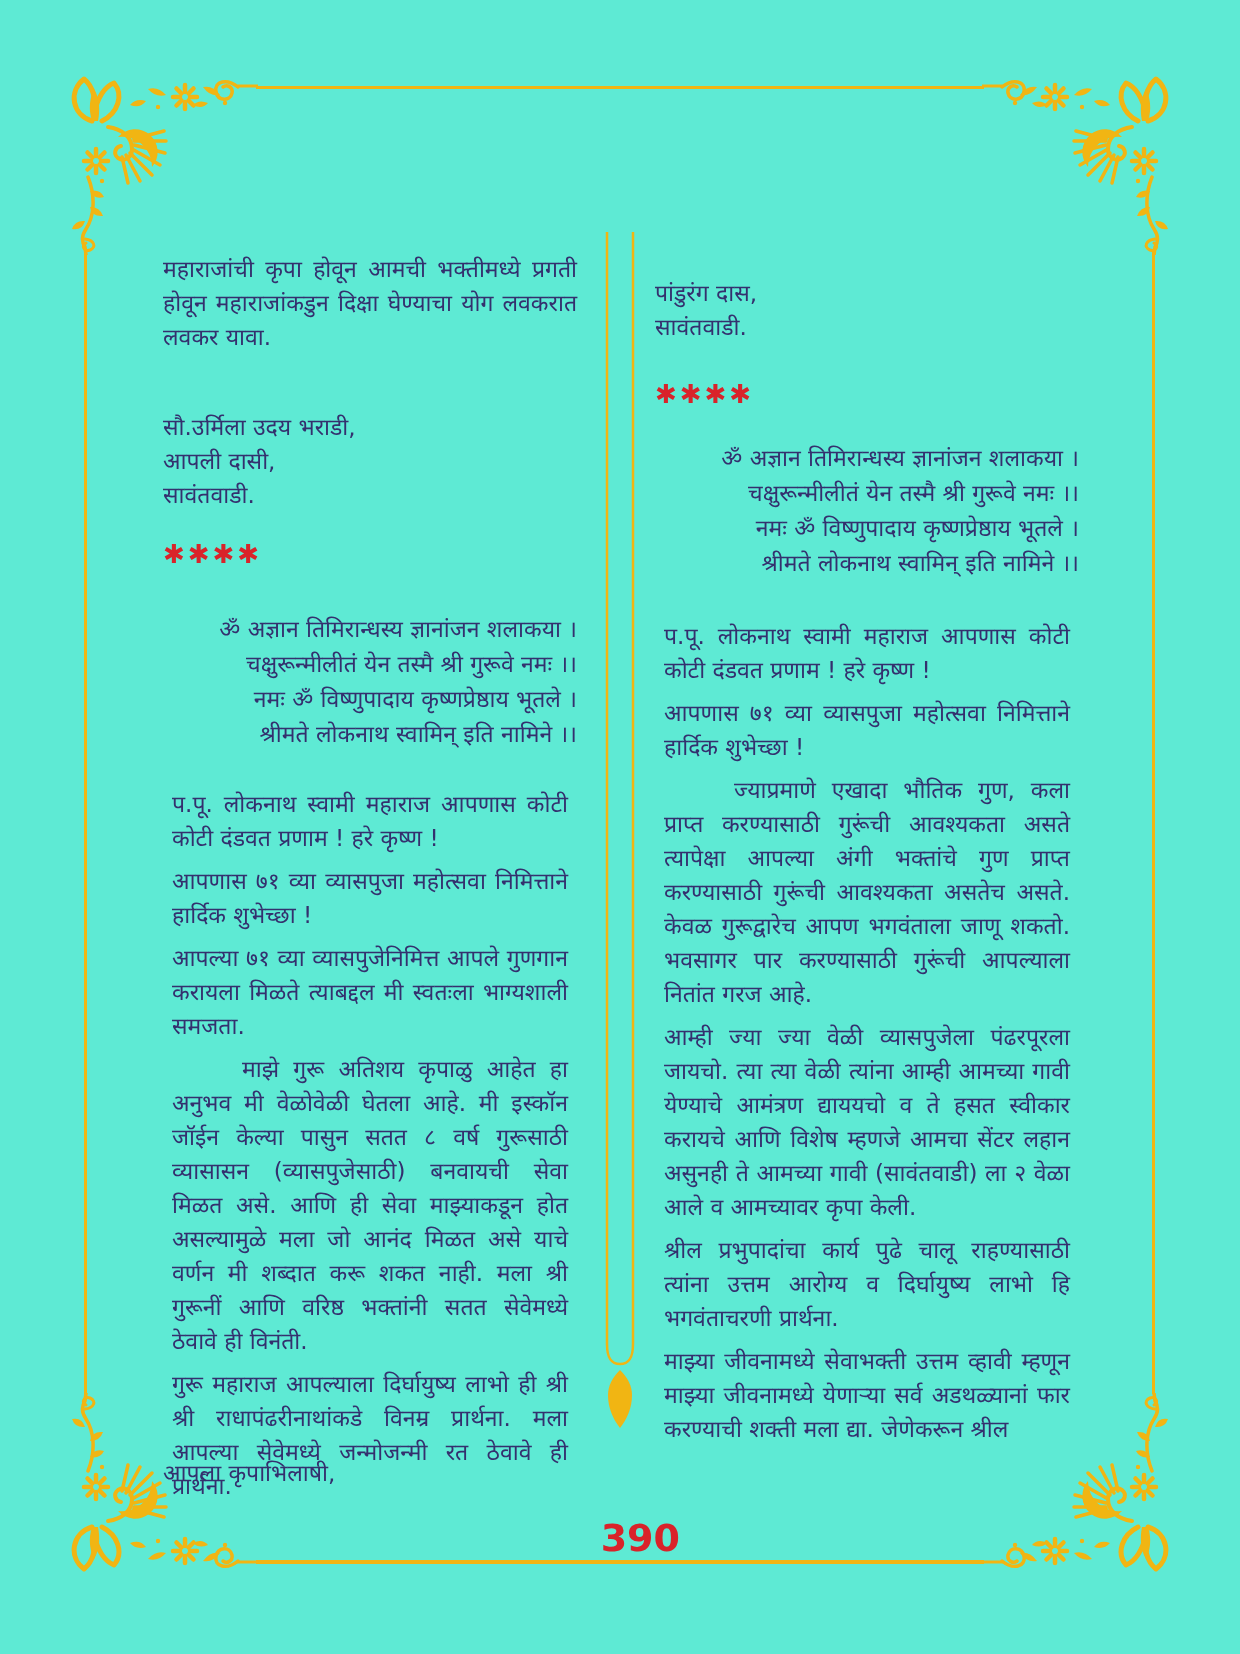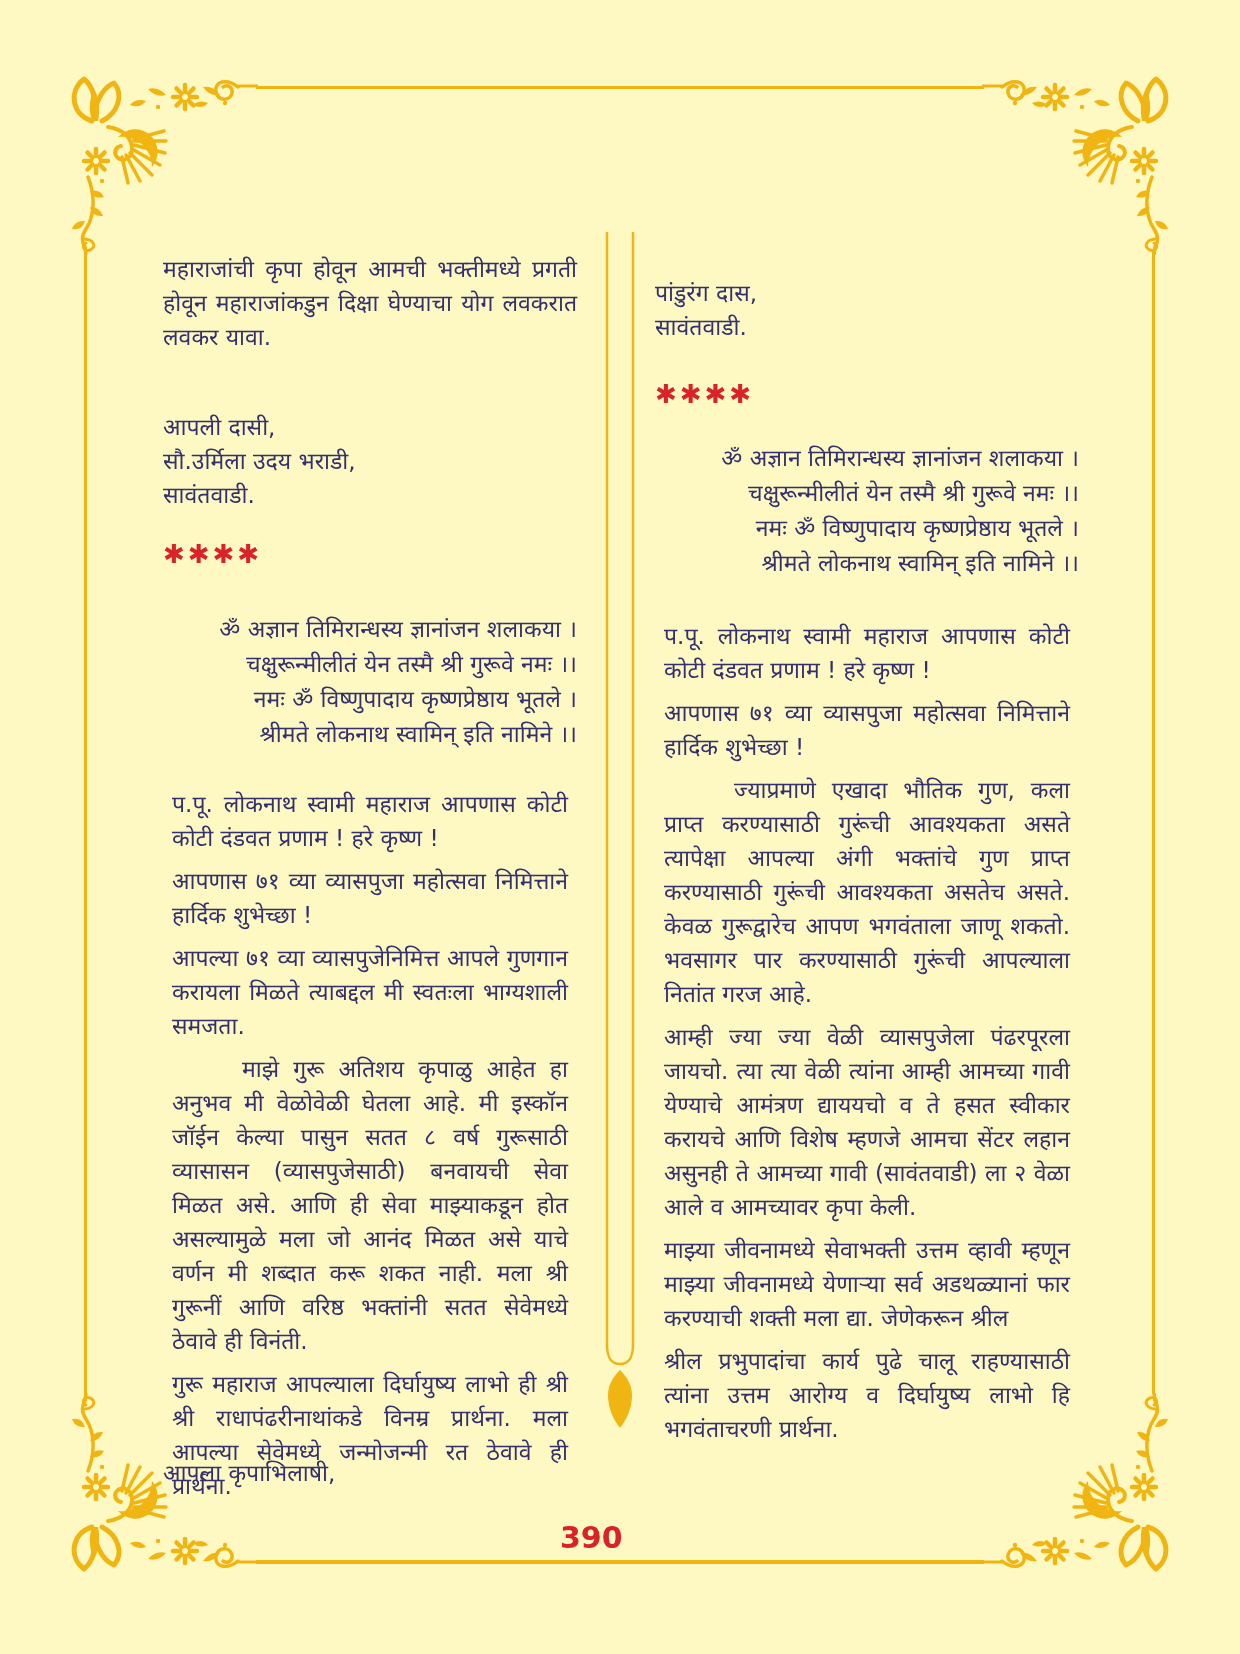--- a/index.html
+++ b/index.html
@@ -1,17 +1,17 @@
 <!DOCTYPE html>
 <html><head>
 <meta charset="utf-8">
 <style>
   html,body{margin:0;padding:0;}
   body{font-family:"DejaVu Sans","Liberation Sans",sans-serif;}
-  .page{position:relative;width:1240px;height:1654px;background:#fef9c3;overflow:hidden;}
+  .page{position:relative;width:1240px;height:1654px;background:#5eead4;overflow:hidden;}
   
   .bline{position:absolute;background:#F1B513;}
   .bline.top{left:256px;top:86px;width:728px;height:3px;}
   .bline.bottom{left:256px;top:1560px;width:728px;height:4px;}
   .bline.left{left:84px;top:252px;width:3px;height:1142px;}
   .bline.right{left:1152px;top:252px;width:3px;height:1142px;}
   
   .corner{position:absolute;width:190px;height:180px;}
   .corner.tl{left:68px;top:75px;}
   .corner.tr{left:982px;top:75px;transform:scaleX(-1);}
@@ -22,22 +22,22 @@
   
   .block{position:absolute;color:#34306E;font-size:23px;line-height:34px;}
   .lcol{left:163px;width:414px;}
   .rcol{left:655px;width:424px;}
   .justify{text-align:justify;text-justify:inter-word;}
   .center{text-align:right;line-height:35px;}
   .para{margin:9px;}
   .para.indent{text-indent:70px;}
   .sigline{display:block;}
   .asterisks{position:absolute;color:#D9232A;font-size:26px;font-weight:bold;letter-spacing:3px;line-height:28px;}
-  .pagenum{position:absolute;left:560px;top:1521px;width:120px;text-align:left;
-           color:#D9232A;font-size:30px;font-weight:bold;line-height:34px;}
+  .pagenum{position:absolute;left:560px;top:1521px;width:120px;text-align:right;
+           color:#D9232A;font-size:38px;font-weight:bold;line-height:34px;}
 </style>
 </head>
 <body>
 
 <svg width="0" height="0" style="position:absolute">
   <defs>
     <g id="cornerdef" fill="none" stroke="#F1B513" stroke-linecap="round" stroke-linejoin="round">
 
       <path d="M190,11 L170,11" stroke-width="3"></path>
       <path d="M170,12 c-11,-9 -24,-6 -22,5 c2,9 14,10 16,1 c1,-6 -5,-9 -9,-6" stroke-width="3.5"></path>
@@ -120,22 +120,22 @@
     </svg>
 
   <svg class="divider" viewBox="0 0 44 1220">
     <path d="M9,0 L9,1112 C9,1126 13,1132 22,1132 C31,1132 35,1126 35,1112 L35,0" fill="none" stroke="#F1B513" stroke-width="2.5"></path>
     <path d="M22,1138 C30,1146 34,1154 34,1163 C34,1176 29,1187 22,1196 C15,1187 10,1176 10,1163 C10,1154 14,1146 22,1138 Z" fill="#F1B513"></path>
   </svg>
 
   <div class="block lcol justify" style="top:252px">महाराजांची कृपा होवून आमची भक्तीमध्ये प्रगती होवून महाराजांकडुन दिक्षा घेण्याचा योग लवकरात लवकर यावा.</div>
 
   <div class="block lcol" style="top:410px">
+    <span class="sigline">सौ.उर्मिला उदय भराडी,</span>
     <span class="sigline">आपली दासी,</span>
-    <span class="sigline">सौ.उर्मिला उदय भराडी,</span>
     <span class="sigline">सावंतवाडी.</span>
   </div>
 
   <div class="asterisks" style="left:163px;top:540px">✱✱✱✱</div>
 
   <div class="block lcol center" style="top:612px">
     <div>ॐ अज्ञान तिमिरान्धस्य ज्ञानांजन शलाकया ।</div>
     <div>चक्षुरून्मीलीतं येन तस्मै श्री गुरूवे नमः ।।</div>
     <div>नमः ॐ विष्णुपादाय कृष्णप्रेष्ठाय भूतले ।</div>
     <div>श्रीमते लोकनाथ स्वामिन् इति नामिने ।।</div>
@@ -163,19 +163,19 @@
     <div>चक्षुरून्मीलीतं येन तस्मै श्री गुरूवे नमः ।।</div>
     <div>नमः ॐ विष्णुपादाय कृष्णप्रेष्ठाय भूतले ।</div>
     <div>श्रीमते लोकनाथ स्वामिन् इति नामिने ।।</div>
   </div>
 
   <div class="block rcol justify" style="top:610px">
     <p class="para">प.पू. लोकनाथ स्वामी महाराज आपणास कोटी कोटी दंडवत प्रणाम ! हरे कृष्ण !</p>
     <p class="para">आपणास ७१ व्या व्यासपुजा महोत्सवा निमित्ताने हार्दिक शुभेच्छा !</p>
     <p class="para indent">ज्याप्रमाणे एखादा भौतिक गुण, कला प्राप्त करण्यासाठी गुरूंची आवश्यकता असते त्यापेक्षा आपल्या अंगी भक्तांचे गुण प्राप्त करण्यासाठी गुरूंची आवश्यकता असतेच असते. केवळ गुरूद्वारेच आपण भगवंताला जाणू शकतो. भवसागर पार करण्यासाठी गुरूंची आपल्याला नितांत गरज आहे.</p>
     <p class="para">आम्ही ज्या ज्या वेळी व्यासपुजेला पंढरपूरला जायचो. त्या त्या वेळी त्यांना आम्ही आमच्या गावी येण्याचे आमंत्रण द्याययचो व ते हसत स्वीकार करायचे आणि विशेष म्हणजे आमचा सेंटर लहान असुनही ते आमच्या गावी (सावंतवाडी) ला २ वेळा आले व आमच्यावर कृपा केली.</p>
+    <p class="para">श्रील प्रभुपादांचा कार्य पुढे चालू राहण्यासाठी त्यांना उत्तम आरोग्य व दिर्घायुष्य लाभो हि भगवंताचरणी प्रार्थना.</p>
     <p class="para">माझ्या जीवनामध्ये सेवाभक्ती उत्तम व्हावी म्हणून माझ्या जीवनामध्ये येणाऱ्या सर्व अडथळ्यानां फार करण्याची शक्ती मला द्या. जेणेकरून श्रील</p>
-    <p class="para">श्रील प्रभुपादांचा कार्य पुढे चालू राहण्यासाठी त्यांना उत्तम आरोग्य व दिर्घायुष्य लाभो हि भगवंताचरणी प्रार्थना.</p>
   </div>
 
   <div class="pagenum">390</div>
 
 </div>
 
 </body></html>

